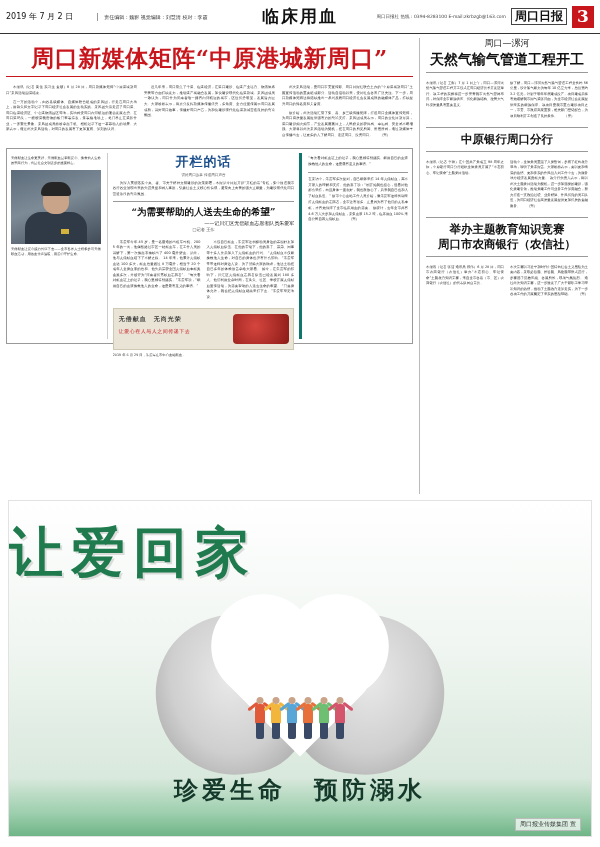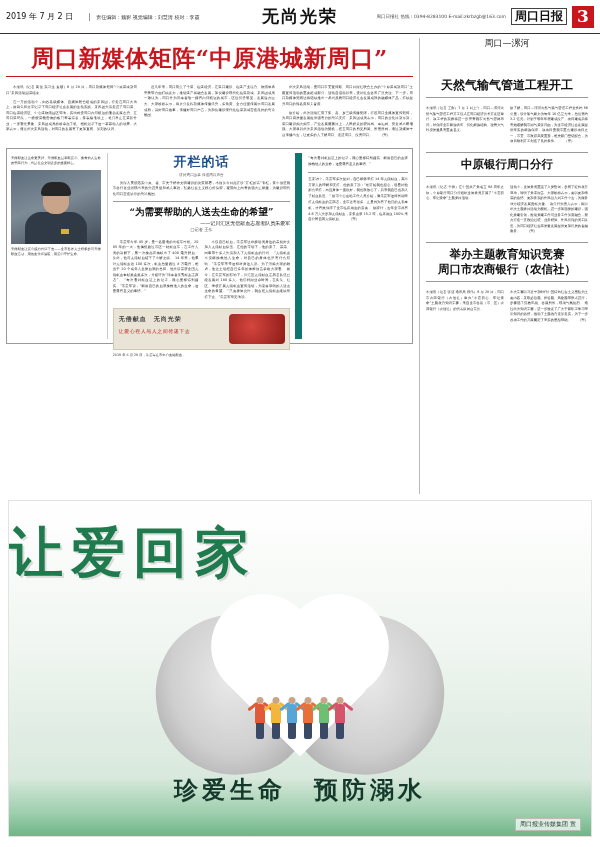--- a/index.html
+++ b/index.html
@@ -26,21 +26,21 @@
     border-bottom: 1px solid #333;
     display: flex;
     align-items: center;
     padding: 0 6px;
     box-sizing: border-box;
   }
   .md-date {
     font-size: 8px;
     color: #111;
     white-space: nowrap;
-    padding-right: 16px;
+    padding-right: 24px;
     border-right: 1px solid #999;
     line-height: 1;
   }
   .md-meta {
     font-size: 5px;
     color: #333;
     line-height: 1.6;
     padding-left: 6px;
     white-space: nowrap;
   }
@@ -151,21 +151,21 @@
 
   
   .r-head {
     font-family: "DejaVu Serif", "Liberation Serif", serif;
     font-weight: bold;
     color: #111;
     text-align: center;
     line-height: 1.3;
   }
   .r-head.h1 { font-size: 11.5px; }
-  .r-head.h2 { font-size: 12px; margin-top: 28px; }
+  .r-head.h2 { font-size: 14px; }
   .r-sub {
     font-family: "DejaVu Serif", "Liberation Serif", serif;
     font-size: 9px;
     text-align: center;
     color: #222;
     line-height: 1.3;
   }
   .r-body {
     font-size: 3.4px;
     line-height: 1.62;
@@ -187,21 +187,21 @@
     padding: 4px;
     box-sizing: border-box;
     display: flex;
     gap: 6px;
     height: 196px;
   }
   .fe-col {
     box-sizing: border-box;
   }
   .fe-left  { width: 90px; }
-  .fe-mid   { width: 196px; border-left:1px solid #ccc; border-right:7px solid #0f766e; padding: 0 5px;}
+  .fe-mid   { width: 196px; border-left:1px solid #ccc; border-right:3px solid #0f766e; padding: 0 5px;}
   .fe-right { width: 100px; }
 
   .photo {
     width: 100%;
     height: 74px;
     background: linear-gradient(160deg,#5c6b7a 0%, #7d8b97 45%, #3f4a55 100%);
     position: relative;
     overflow: hidden;
   }
   .photo .face {
@@ -447,21 +447,21 @@
   }
 </style>
 </head>
 <body>
 
 <div class="page">
 
   <div class="masthead">
     <div class="md-date">2019 年 7 月 2 日</div>
     <div class="md-meta">责任编辑：魏影    视觉编辑：刘慧清    校对：李霞</div>
-    <div class="md-title">无尚光荣</div>
+    <div class="md-title">临床用血</div>
     <div class="md-right">
       <div class="md-contact">周口日报社  热线：0394-8283100
 E-mail:zkrbzgb@163.com</div>
       <div class="md-logo">周口日报</div>
       <div class="md-pagenum">3</div>
     </div>
   </div>
 
   <div class="frame">
 

